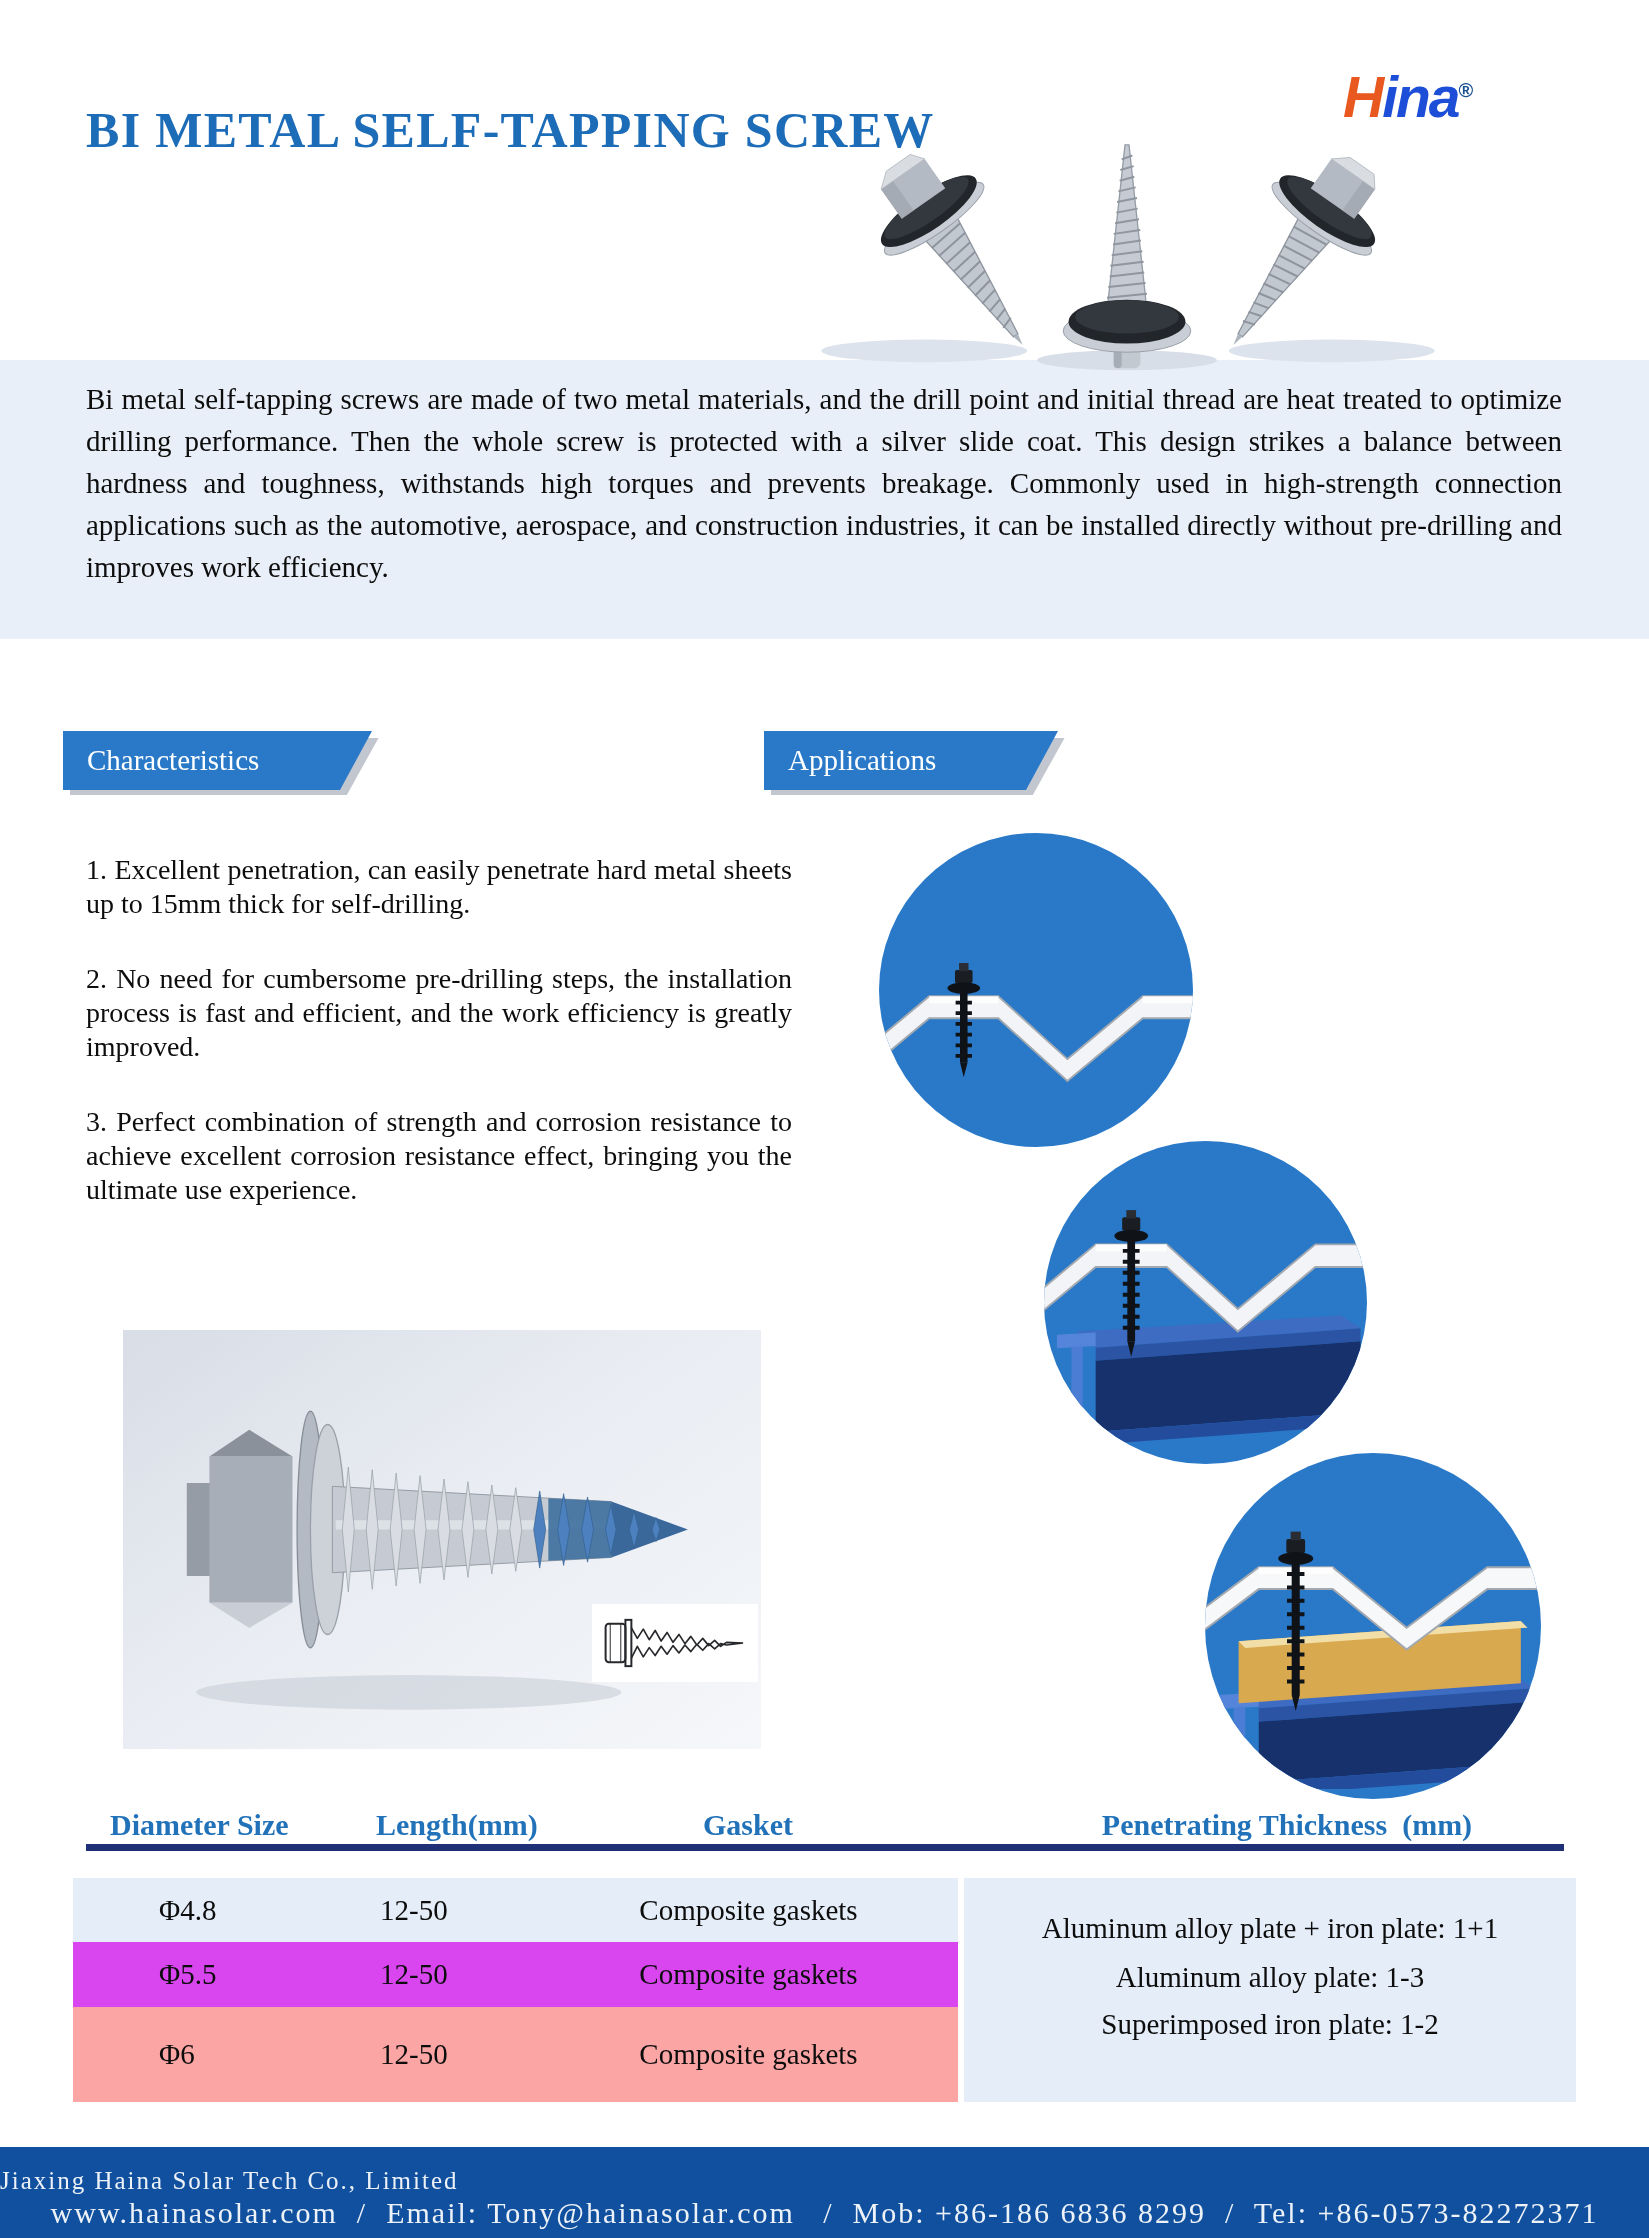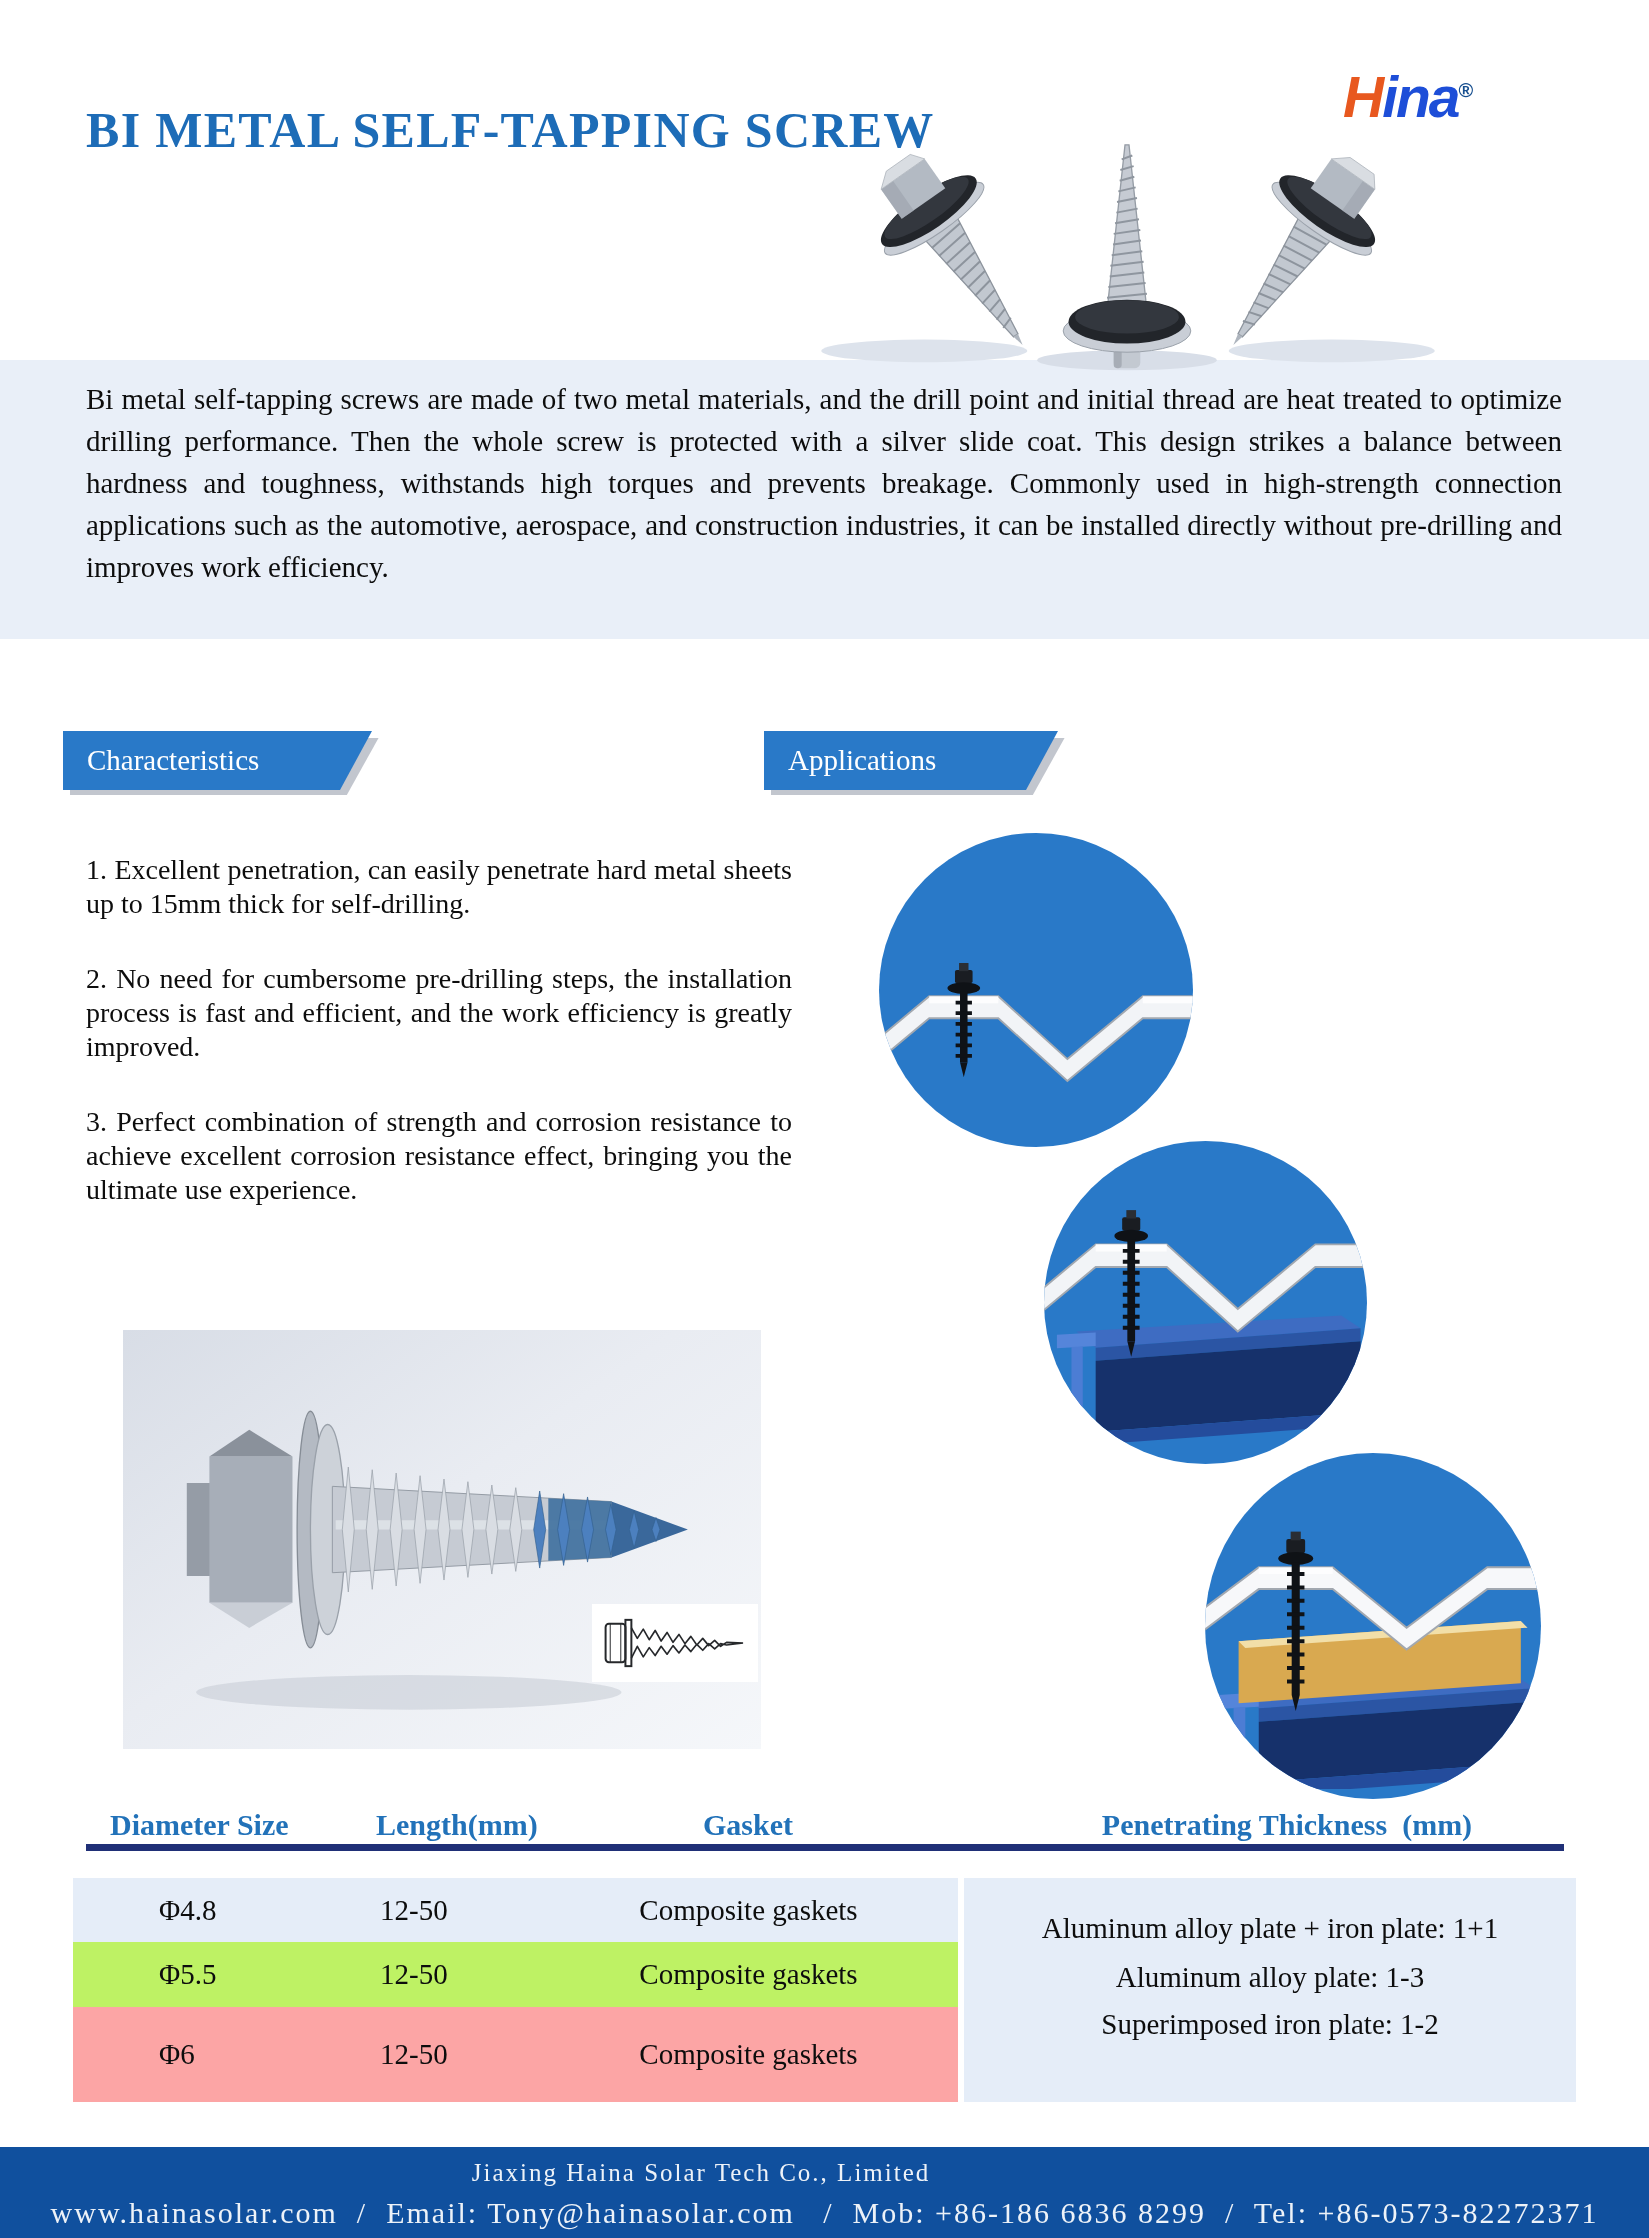--- a/index.html
+++ b/index.html
@@ -39,29 +39,29 @@
   .c1{left:879px;top:833px;width:314px;height:314px;}
   .c2{left:1044px;top:1141px;width:323px;height:323px;}
   .c3{left:1205px;top:1453px;width:336px;height:346px;}
 
   
   .th{font-size:30px;font-weight:700;color:#2272B9;white-space:pre;}
   .rule{left:86px;top:1844px;width:1478px;height:6.7px;background:#203077;}
   .trow{left:73px;width:885px;height:65px;}
   .trow .cell{position:absolute;top:0;height:65px;display:flex;align-items:center;font-size:29px;color:#0d0d0d;}
   .r1{top:1878px;background:#E5EDF8;}
-  .r2{top:1942px;background:#bef264;}
+  .r2{top:1942px;background:#d946ef;}
   .r3{top:2007px;background:#fca5a5;height:95px;}
   .r3 .cell{height:95px;}
   .rightblock{left:964px;top:1878px;width:612px;height:224px;background:#E5EDF8;}
   .rightblock .pline{position:absolute;left:0;width:612px;text-align:center;font-size:29px;color:#0d0d0d;}
 
   
   .footer{left:0;top:2147px;width:1649px;height:92px;background:#10509E;color:#EDF2F8;}
-  .footer .company{position:absolute;left:0;top:12px;width:1402px;text-align:center;font-size:25px;letter-spacing:2px;white-space:pre;}
+  .footer .company{position:absolute;left:0;top:20px;width:1402px;font-size:25px;letter-spacing:2px;white-space:pre;}
   .footer .contact{position:absolute;left:0;top:49px;width:1649px;text-align:center;font-size:30px;letter-spacing:2px;white-space:pre;}
 </style>
 </head>
 <body>
 
 <div class="page">
 
   <div class="abs title">BI METAL SELF-TAPPING SCREW</div>
   <div class="abs logo"><span class="h">H</span><span class="rest">ina</span><span class="reg">®</span></div>
 

